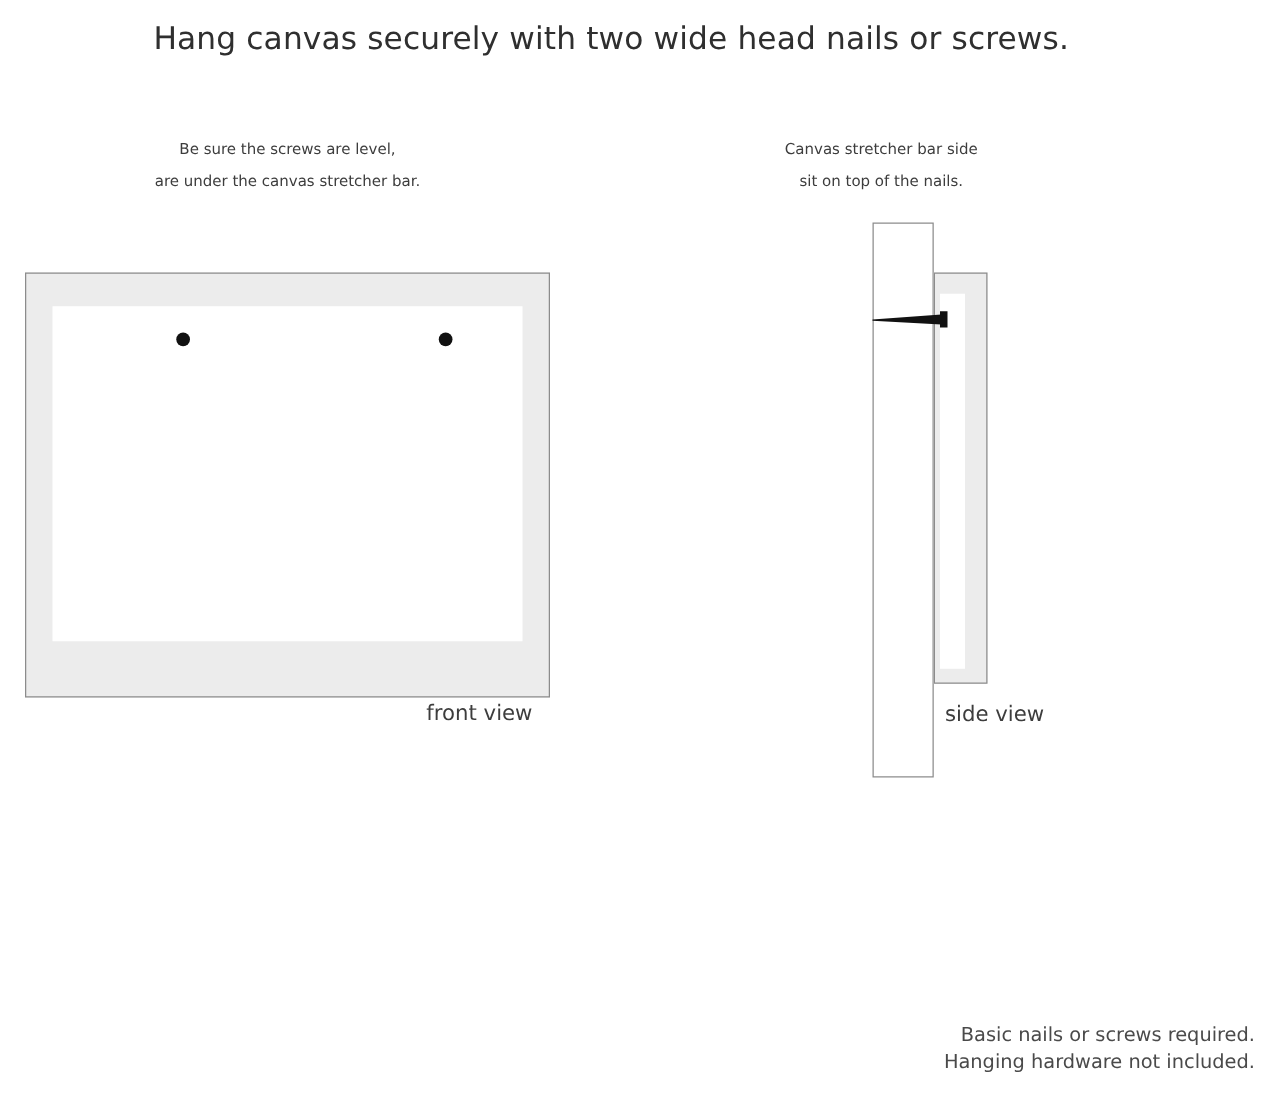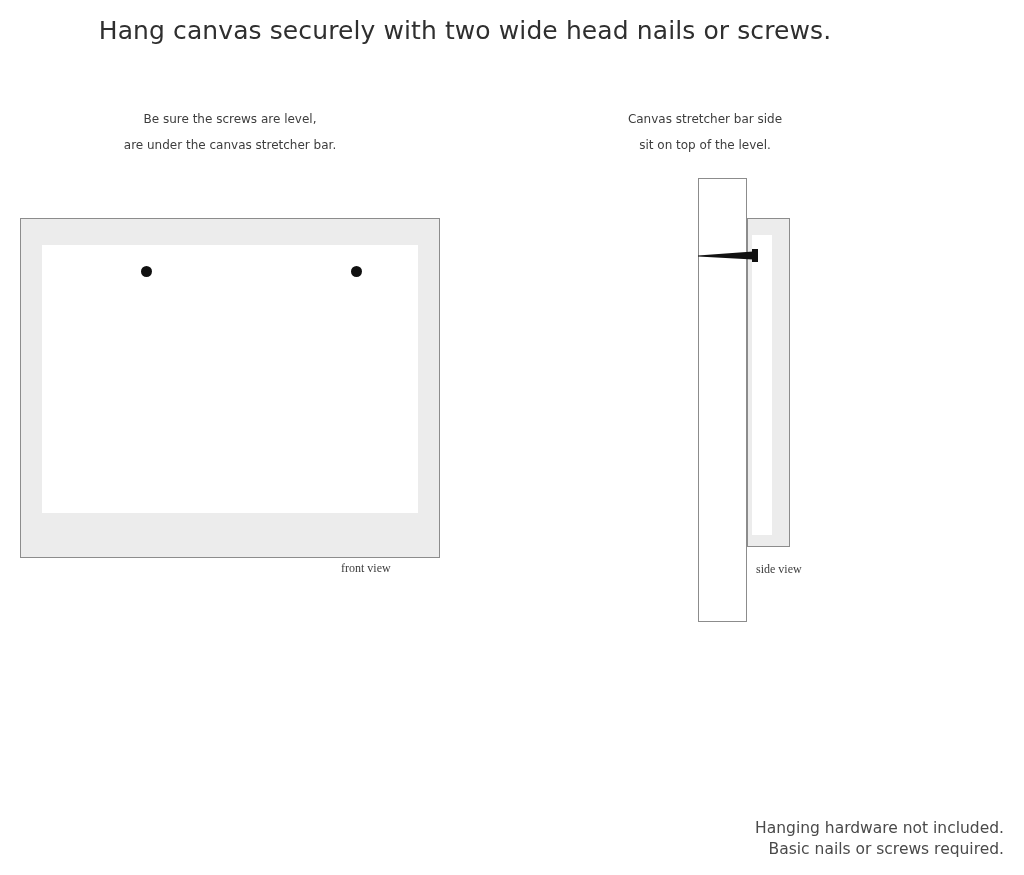--- a/index.html
+++ b/index.html
@@ -26,20 +26,21 @@
     position: absolute;
     left: 0;
     top: 16px;
     width: 930px;
     text-align: center;
     font-size: 25px;
     font-weight: 400;
     letter-spacing: 0.1px;
     color: #2f2f2f;
     white-space: nowrap;
+    padding-left: 24px;
   }
 
   
   .caption {
     position: absolute;
     font-size: 12px;
     line-height: 25.5px;
     color: #3d3d3d;
     text-align: center;
     white-space: nowrap;
@@ -80,24 +81,23 @@
     width: 11px;
     height: 11px;
     border-radius: 50%;
     background: #111111;
   }
   .screw-dot-left  { left: 99px; top: 21px; }
   .screw-dot-right { left: 309px; top: 21px; }
 
   .view-label {
     position: absolute;
-    font-size: 12px;
+    font-size: 17px;
     color: #3d3d3d;
     white-space: nowrap;
-    font-family: Liberation Serif, serif;
   }
   .label-front { left: 341px; top: 561px; }
   .label-side  { left: 756px; top: 562px; }
 
   
   .side-wall {
     position: absolute;
     left: 698px;
     top: 178px;
     width: 49px;
@@ -139,21 +139,21 @@
 
   <div class="title">Hang canvas securely with two wide head nails or screws.</div>
 
   <div class="caption caption-left">
     <div>Be sure the screws are level,</div>
     <div>are under the canvas stretcher bar.</div>
   </div>
 
   <div class="caption caption-right">
     <div>Canvas stretcher bar side</div>
-    <div>sit on top of the level.</div>
+    <div>sit on top of the nails.</div>
   </div>
 
   <div class="front-view">
     <div class="front-inner">
       <span class="screw-dot screw-dot-left"></span>
       <span class="screw-dot screw-dot-right"></span>
     </div>
   </div>
   <div class="view-label label-front">front view</div>
 
@@ -165,17 +165,17 @@
   <svg class="side-screw" viewBox="0 0 64 24">
 
     <polygon points="1,12.6 56,8.5 56,16.5 1,13.6" fill="#111111"></polygon>
 
     <rect x="55" y="6" width="6" height="13" fill="#111111"></rect>
   </svg>
 
   <div class="view-label label-side">side view</div>
 
   <div style="position:absolute; left:604px; top:818px; width:400px; text-align:right; font-size:15.5px; line-height:21px; color:#4a4a4a;">
+    <div>Basic nails or screws required.</div>
     <div>Hanging hardware not included.</div>
-    <div>Basic nails or screws required.</div>
   </div>
 
 </div>
 
 </body></html>

